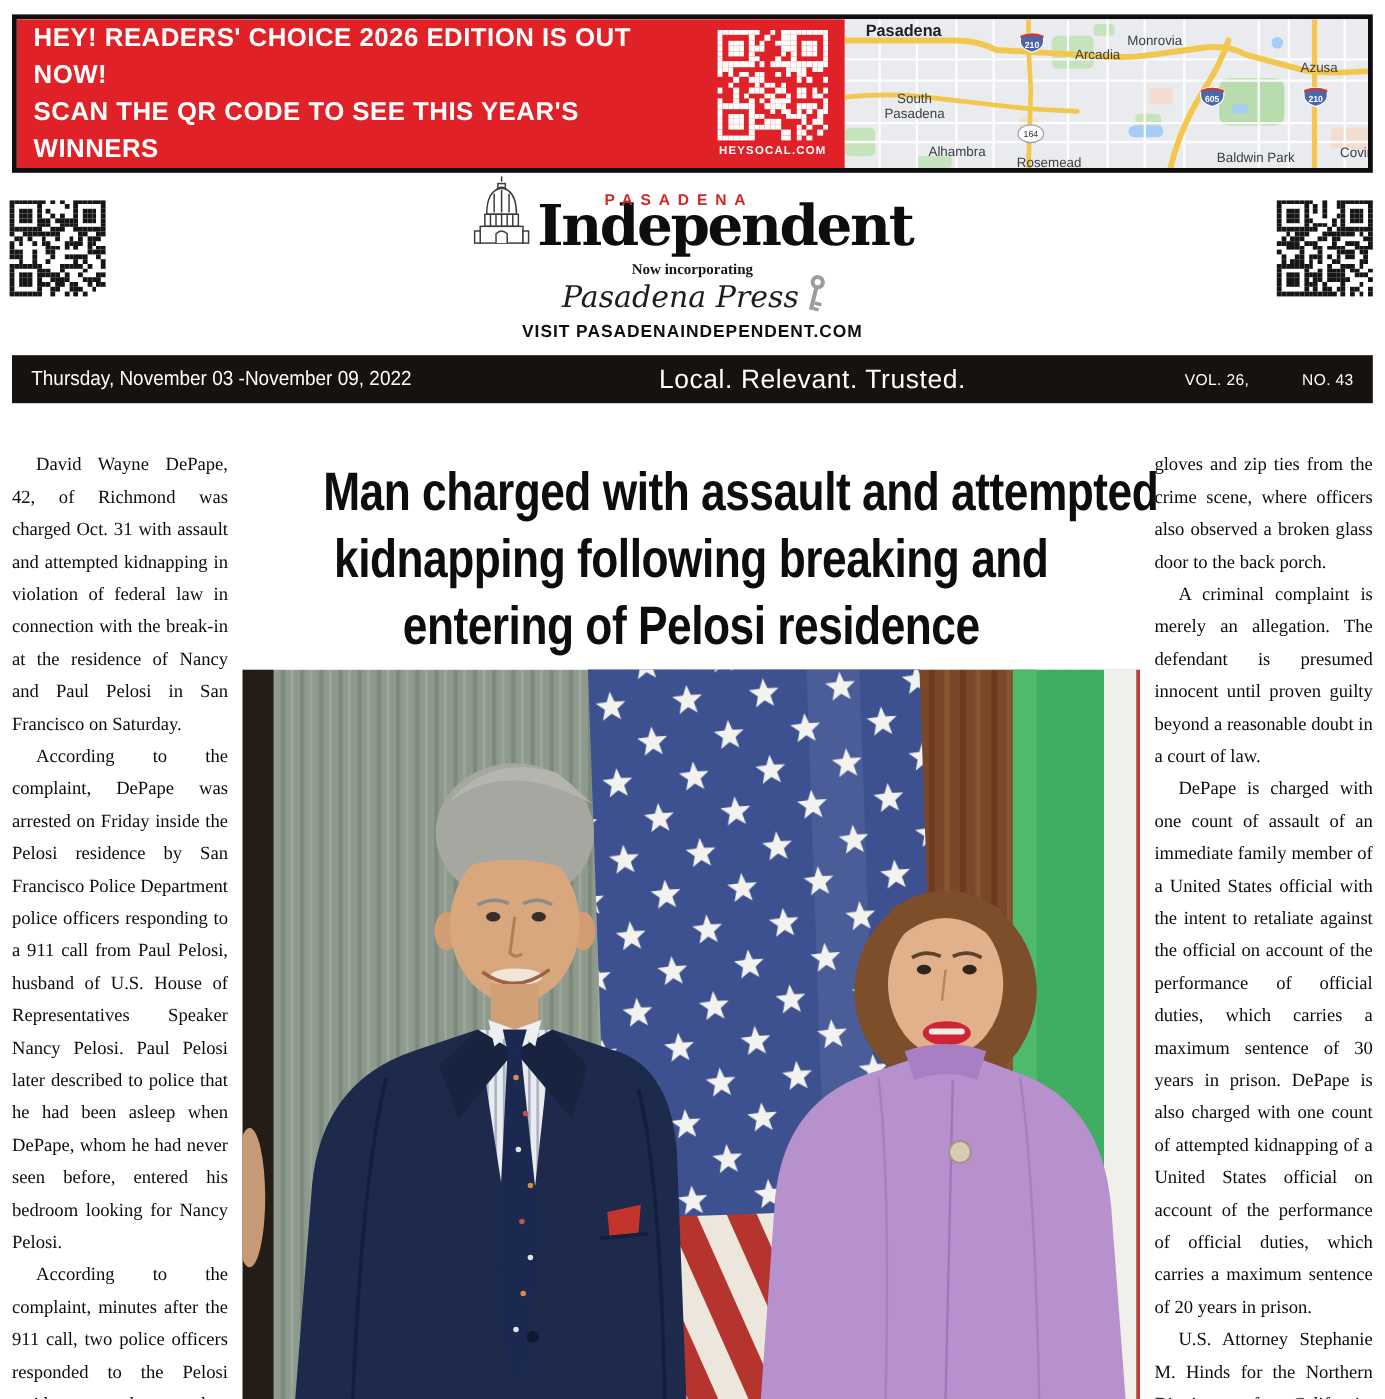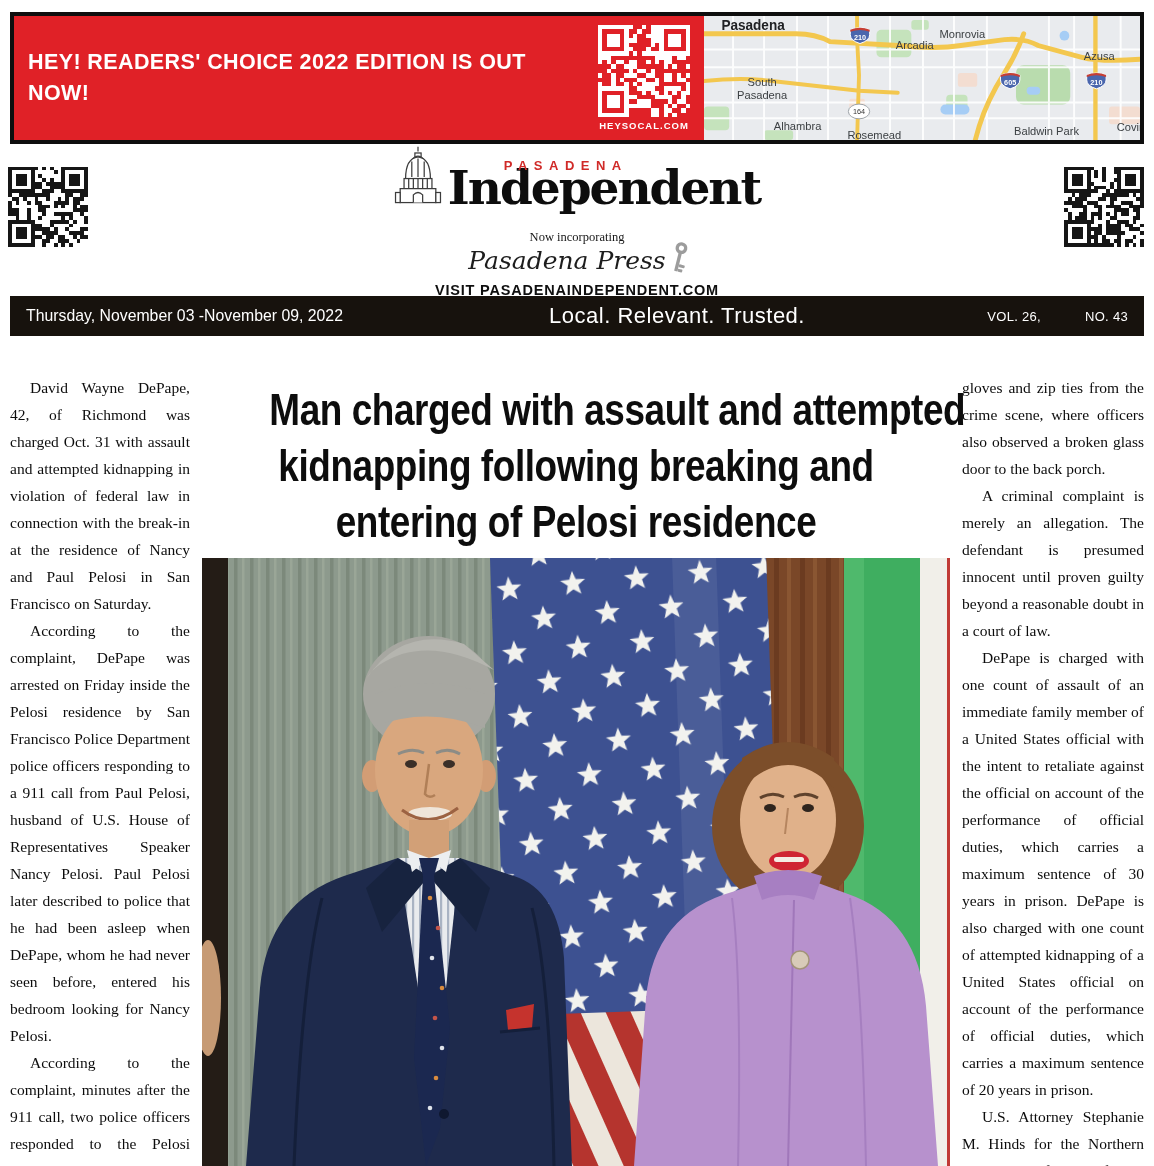--- a/index.html
+++ b/index.html
@@ -27,22 +27,22 @@
   .teaser-left{left:8px;text-align:left;}
   .teaser-right{right:10px;text-align:right;}
   .teaser-right .qr{margin-left:auto;}
   .logo{position:absolute;left:0;right:0;top:2px;text-align:center;}
   .logo-row{display:flex;justify-content:center;align-items:flex-end;gap:6px;}
   .logo-title-block{position:relative;padding-top:14px;}
   .logo-kicker{position:absolute;top:8px;left:56px;font-size:13px;font-weight:700;
                letter-spacing:6.5px;color:#d02a28;}
   .logo-title{font-family:"DejaVu Serif",serif;font-weight:700;font-size:47px;
               line-height:48px;letter-spacing:-2px;color:#0d0d0d;}
-  .logo-sub1{font-family:"Liberation Serif",serif;font-weight:400;font-size:12.5px;
-             margin-top:18px;color:#161616;}
+  .logo-sub1{font-family:"Liberation Serif",serif;font-weight:700;font-size:12.5px;
+             margin-top:4px;color:#161616;}
   .logo-sub2{position:relative;display:inline-block;font-family:"DejaVu Serif",serif;
              font-style:italic;font-size:25px;color:#1d1d1d;margin-top:1px;padding-right:20px;}
   .key-icon{position:absolute;right:-4px;top:-6px;}
   .logo-visit{font-size:14.5px;font-weight:700;letter-spacing:.8px;color:#0f0f0f;margin-top:7px;}
 
   
   .date-bar{position:absolute;left:10px;top:296px;width:1134px;height:40px;background:#17120d;
             display:flex;align-items:center;color:#fff;padding:0 16px;box-sizing:border-box;gap:26px;}
   .date-range{font-size:17px;transform:scaleX(.93);transform-origin:left center;white-space:nowrap;}
   .slogan{flex:1;text-align:center;font-size:22px;letter-spacing:.5px;font-weight:400;}
@@ -67,21 +67,22 @@
   .qr i{display:block;width:100%;height:100%;background:currentColor;}
 </style>
 </head>
 <body>
 
 <div class="page">
 
   <div class="top-banner">
     <div class="banner-red">
       <div class="banner-lines">
-        <div>HEY! READERS' CHOICE 2022 EDITION IS OUT NOW!</div>
+        <div>HEY! READERS' CHOICE 2026 EDITION IS OUT NOW!</div>
+        <div>SCAN THE QR CODE TO SEE THIS YEAR'S WINNERS</div>
       </div>
       <div class="banner-qrwrap">
         <div class="qr">
             <i style="grid-row:1;grid-column:1"></i>
             <i style="grid-row:1;grid-column:2"></i>
             <i style="grid-row:1;grid-column:3"></i>
             <i style="grid-row:1;grid-column:4"></i>
             <i style="grid-row:1;grid-column:5"></i>
             <i style="grid-row:1;grid-column:6"></i>
             <i style="grid-row:1;grid-column:7"></i>

